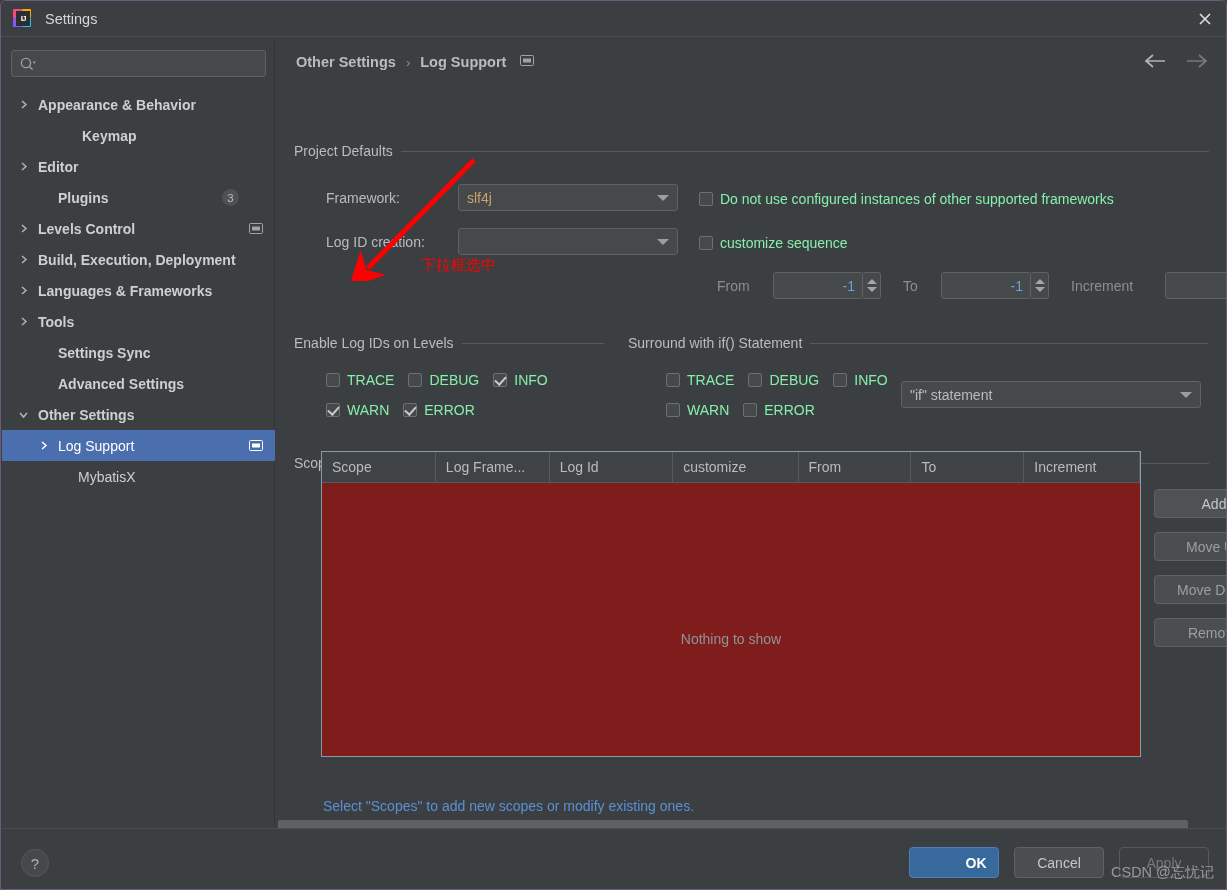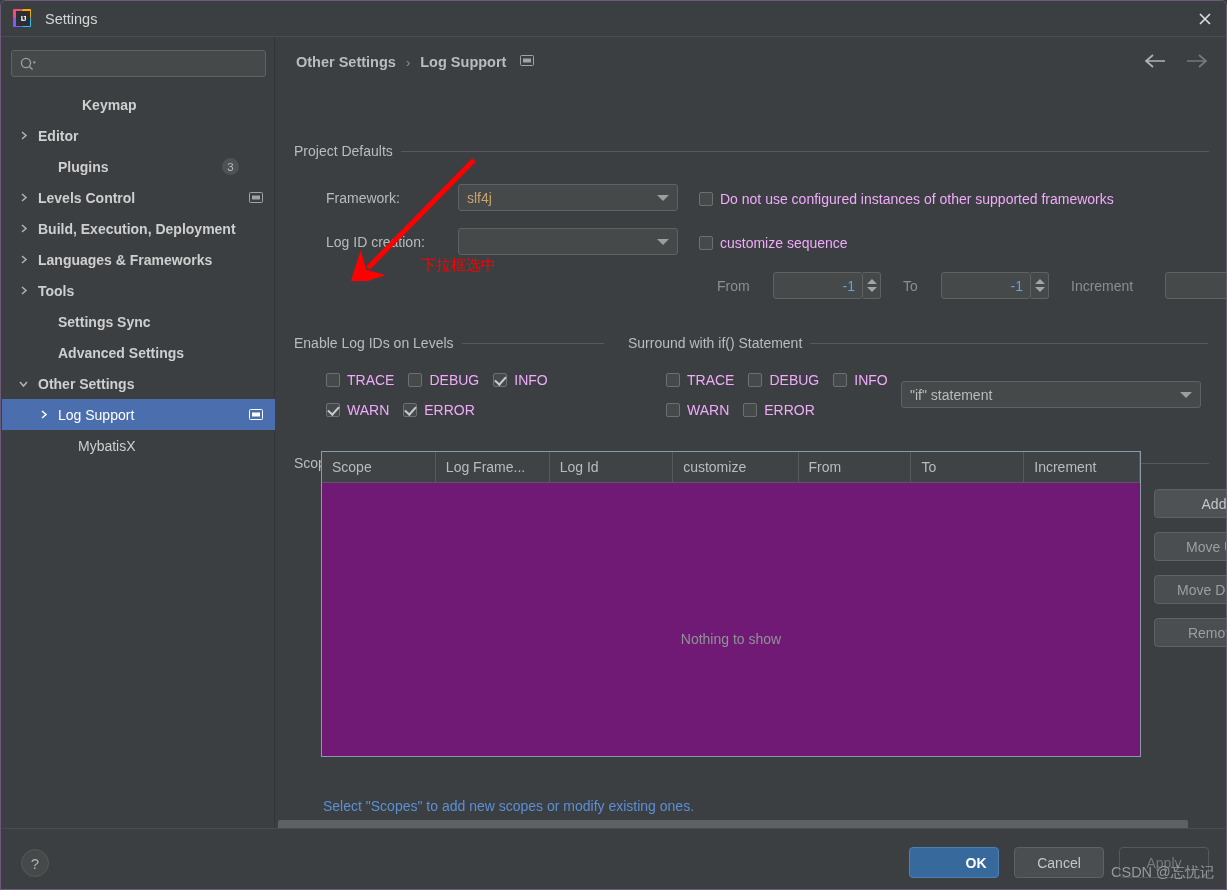--- a/index.html
+++ b/index.html
@@ -149,42 +149,42 @@
     width: 14px; height: 14px; flex: none;
     border: 1px solid #6b7071; border-radius: 2px; background: #45494a;
     position: relative; cursor: default;
   }
   .cbox.checked::after {
     content: ""; position: absolute; left: 3px; top: 0px;
     width: 5px; height: 9px;
     border: solid #c7cbcd; border-width: 0 2px 2px 0;
     transform: rotate(42deg);
   }
-  .cb-text { margin-left: 7px; color: #f0abfc; font-size: 14px; white-space: nowrap; }
+  .cb-text { margin-left: 7px; color: #86efac; font-size: 14px; white-space: nowrap; }
 
   .spinner {
     position: absolute; height: 27px;
     background: #45494a; border: 1px solid #5e6264; border-radius: 3px;
     display: flex; align-items: center; justify-content: flex-end;
     color: #6a9fd8; font-size: 14px;
   }
   .spinner .sval { margin-right: 7px; }
   .spin-btns {
     position: absolute; height: 27px; width: 18px;
     background: #45494a; border: 1px solid #5e6264; border-left: none;
     border-radius: 0 3px 3px 0;
     display: flex; flex-direction: column; align-items: center; justify-content: center; gap: 3px;
   }
   .tri-up { width:0;height:0;border-left:5px solid transparent;border-right:5px solid transparent;border-bottom:5px solid #a2a6a8; }
   .tri-dn { width:0;height:0;border-left:5px solid transparent;border-right:5px solid transparent;border-top:5px solid #a2a6a8; }
 
   
   .tbl-wrap {
     position: absolute; left: 45px; top: 414px; width: 820px; height: 306px;
-    border: 1px solid #8a9ba8; background: #701a75;
+    border: 1px solid #8a9ba8; background: #7f1d1d;
   }
   .tbl-head { display: flex; height: 31px; background: #3f4345; border-bottom: 1px solid #555a5c; }
   .tbl-th {
     display: flex; align-items: center; padding-left: 10px;
     color: #b8bcbf; font-size: 14px;
     border-right: 1px solid #555a5c; white-space: nowrap; overflow: hidden;
   }
   .tbl-body { position: relative; height: 273px; }
   .tbl-empty {
     position: absolute; left: 0; right: 0; top: 148px;
@@ -278,20 +278,28 @@
             <circle cx="6" cy="6" r="4.6" stroke="#9a9e9f" stroke-width="1.4" fill="none"></circle>
             <path d="M9.4 9.4 L12.6 12.6" stroke="#9a9e9f" stroke-width="1.4"></path>
             <path d="M12.6 4.6 L16 4.6 L14.3 7 Z" fill="#9a9e9f"></path>
           </svg>
         </span>
         <input class="search-input" type="text" value="" placeholder="" style="">
       </div>
     </div>
     <div class="tree" id="tree">
         <div class="tree-row bold">
+          <span class="chev" style="left: 14px;">
+            <svg width="11" height="11" viewBox="0 0 11 11">
+              <path d="M4 2 L8 5.5 L4 9" stroke="#b0b4b6" stroke-width="1.5" fill="none"></path>
+            </svg>
+          </span>
+          <span class="tree-label" style="margin-left: 36px;">Appearance &amp; Behavior</span>
+        </div>
+        <div class="tree-row bold">
           <span class="tree-label" style="margin-left: 80px;">Keymap</span>
         </div>
         <div class="tree-row bold">
           <span class="chev" style="left: 14px;">
             <svg width="11" height="11" viewBox="0 0 11 11">
               <path d="M4 2 L8 5.5 L4 9" stroke="#b0b4b6" stroke-width="1.5" fill="none"></path>
             </svg>
           </span>
           <span class="tree-label" style="margin-left: 36px;">Editor</span>
         </div>

